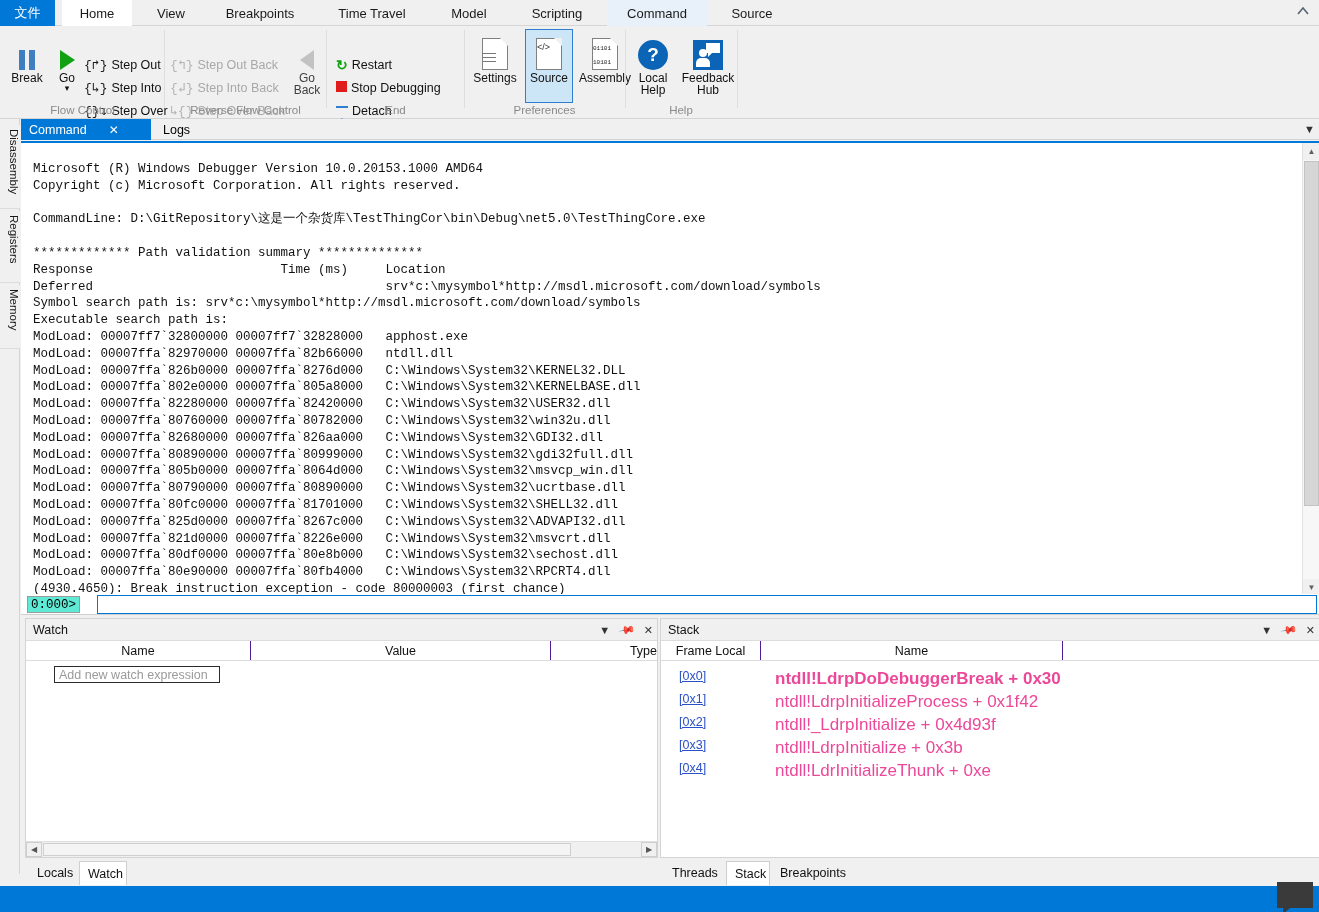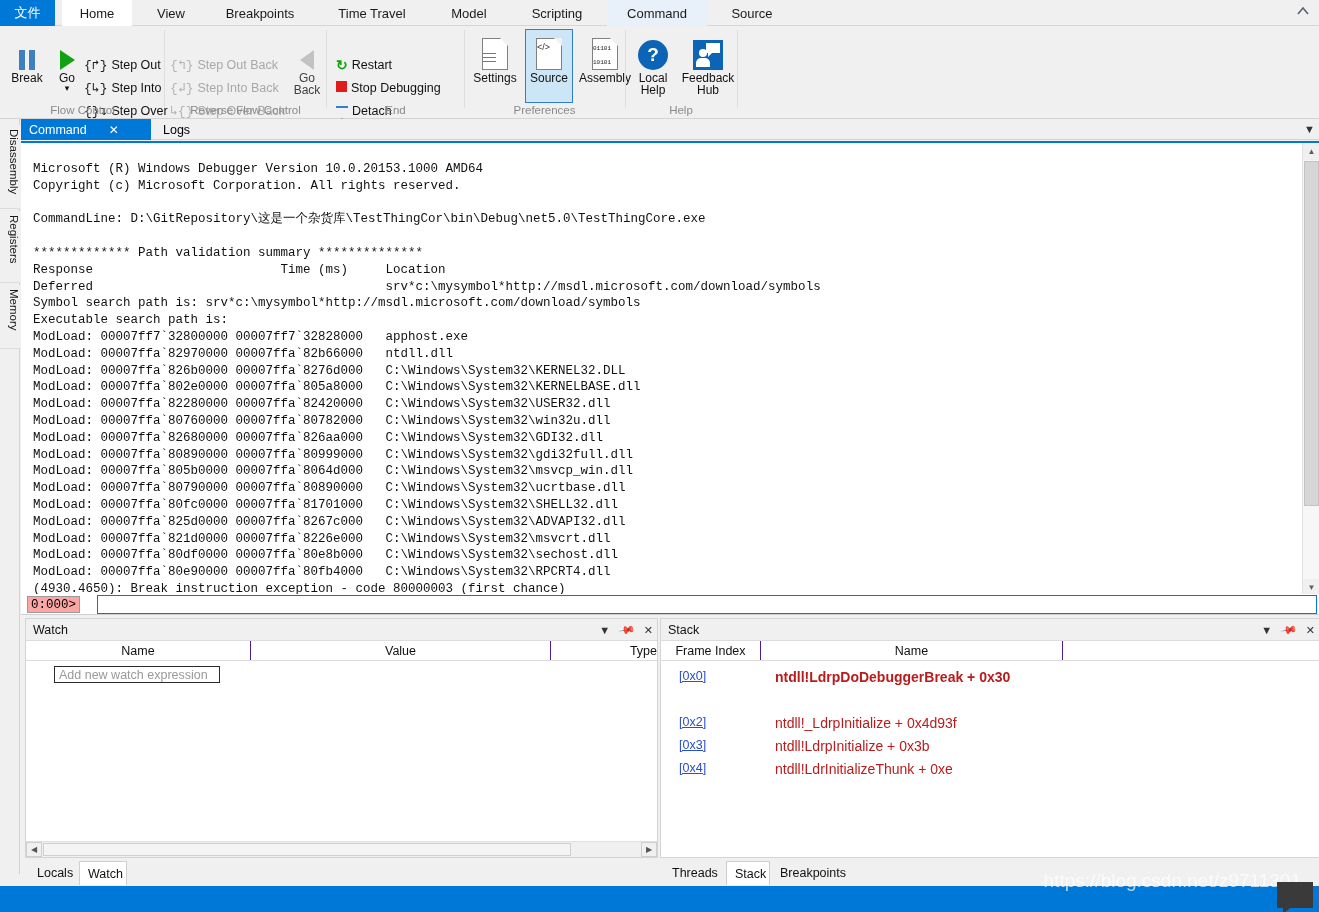--- a/index.html
+++ b/index.html
@@ -161,21 +161,21 @@
   }
 
   
   .promptrow {
     position:absolute; left:21px; top:594px; width:1298px; height:21px;
     background:#fff; border-bottom:1px solid #cfcfcf;
   }
   .prompt-label {
     position:absolute; left:6px; top:2px; height:17px; padding:0 3px;
     font-family:"Liberation Mono","DejaVu Sans Mono",monospace; font-size:12.5px;
-    border:1px solid #9a9a9a; background:#fca5a5; display:flex; align-items:center;
+    border:1px solid #9a9a9a; background:#5eead4; display:flex; align-items:center;
   }
   .prompt-input {
     position:absolute; left:76px; top:1px; right:2px; height:19px;
     border:1px solid #0078d7; background:#fff;
     font-family:"Liberation Mono","DejaVu Sans Mono",monospace; font-size:12.5px;
     padding:0 3px; outline:none;
   }
 
   
   .pane { position:absolute; background:#fff; border:1px solid #d4d4d4; }
@@ -213,21 +213,21 @@
     border:1px solid #cfcfcf;
   }
   .hscroll .arr.l{left:0;} .hscroll .arr.r{right:0;}
   .hscroll .thumb{position:absolute; left:17px; top:1px; width:528px; height:13px; background:#f4f4f4; border:1px solid #cfcfcf;}
 
   .stack-row { position:absolute; left:0; right:0; height:24px; }
   .stack-idx {
     position:absolute; left:18px; top:0; font-size:12.5px; color:#2a4fc7;
     text-decoration:underline;
   }
-  .stack-name { position:absolute; left:114px; top:0; font-size:14px; color:#b91c1c; }
+  .stack-name { position:absolute; left:114px; top:0; font-size:17px; color:#ec4899; }
   .stack-name.bold { font-weight:bold; }
 
   
   .btabs { position:absolute; height:24px; background:#f0f0f0; }
   .btab {
     position:absolute; top:0; height:24px; display:flex; align-items:center;
     padding:0 8px; font-size:12.5px; color:#111;
   }
   .btab.active { background:#fff; border:1px solid #cfcfcf; border-bottom:none; height:24px; }
 
@@ -466,28 +466,32 @@
   <div class="pane" style="left:660px; top:618px; width:659px; height:240px; border-right:none;">
     <div class="pane-title">
       <span class="t">Stack</span>
       <span class="pane-tools">
         <span>▼</span>
         <span class="pin">📌</span>
         <span>✕</span>
       </span>
     </div>
     <div class="colhead" style="top:22px;">
-      <div class="c" style="left:0;   width:100px;">Frame Index</div>
+      <div class="c" style="left:0;   width:100px;">Frame Local</div>
       <div class="c" style="left:100px; width:302px;">Name</div>
       <div class="c" style="left:402px; width:256px; border-right:none;"></div>
     </div>
 
     <div class="stack-row" style="top:50px;">
       <span class="stack-idx">[0x0]</span>
       <span class="stack-name bold">ntdll!LdrpDoDebuggerBreak + 0x30</span>
+    </div>
+    <div class="stack-row" style="top:73px;">
+      <span class="stack-idx">[0x1]</span>
+      <span class="stack-name">ntdll!LdrpInitializeProcess + 0x1f42</span>
     </div>
     <div class="stack-row" style="top:96px;">
       <span class="stack-idx">[0x2]</span>
       <span class="stack-name">ntdll!_LdrpInitialize + 0x4d93f</span>
     </div>
     <div class="stack-row" style="top:119px;">
       <span class="stack-idx">[0x3]</span>
       <span class="stack-name">ntdll!LdrpInitialize + 0x3b</span>
     </div>
     <div class="stack-row" style="top:142px;">
@@ -501,16 +505,15 @@
     <div class="btab active" style="left:54px; width:48px;">Watch</div>
   </div>
 
   <div class="btabs" style="left:660px; top:861px; width:659px;">
     <div class="btab" style="left:4px; width:60px;">Threads</div>
     <div class="btab active" style="left:66px; width:44px;">Stack</div>
     <div class="btab" style="left:112px; width:82px;">Breakpoints</div>
   </div>
 
   <div class="statusbar"></div>
-  <div class="watermark">https://blog.csdn.net/z9711301</div>
   <div class="wm-badge"></div>
 
 </div>
 
 </body></html>

